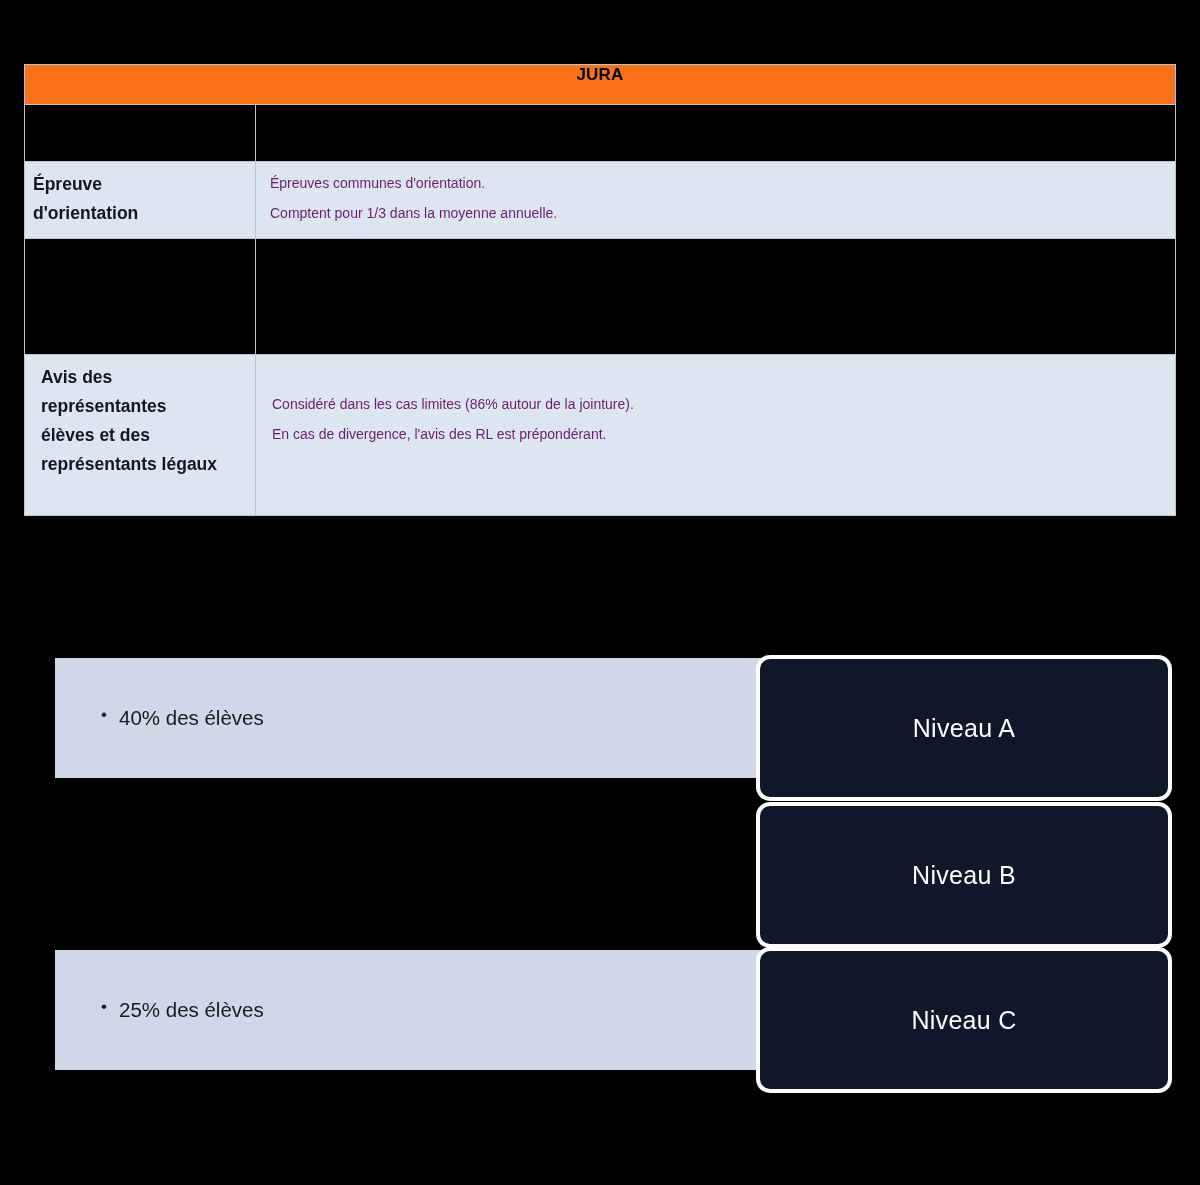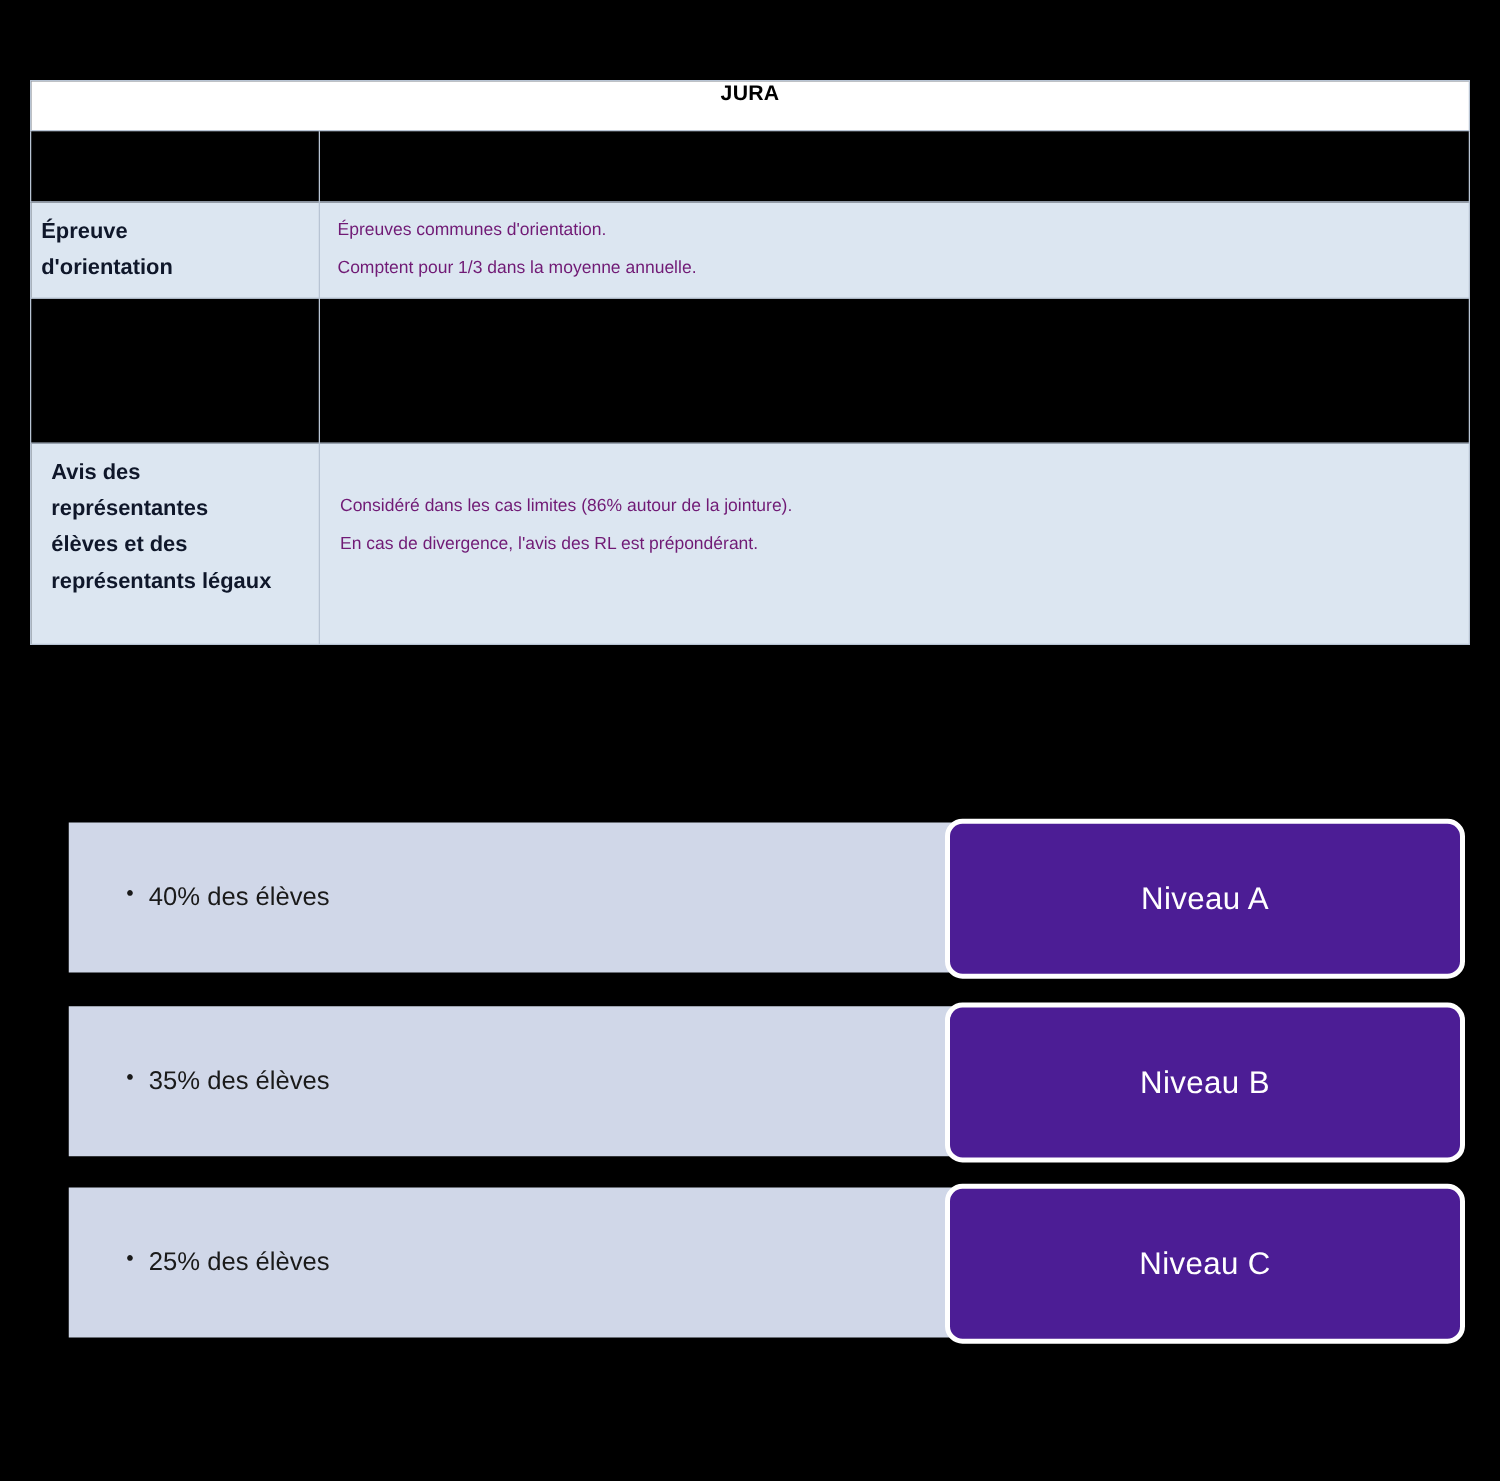--- a/index.html
+++ b/index.html
@@ -34,21 +34,21 @@
   table.jura-table col.c2 { width: 920px; }
 
   table.jura-table td,
   table.jura-table th {
     vertical-align: top;
     padding: 0;
     border: 1px solid #B8C4D4;
   }
 
   .hdr-row th {
-    background: #ffffff;
+    background: #f97316;
     height: 39px;
     text-align: center;
     vertical-align: middle;
     font-size: 17px;
     font-weight: bold;
     color: #000000;
     letter-spacing: 0.2px;
   }
 
   .blank-row td {
@@ -128,23 +128,23 @@
     top: -1px;
     font-size: 17px;
     color: #1a1a1a;
   }
 
   .niveau-box {
     position: absolute;
     left: 756px;
     top: 0px;
     width: 416px;
-    height: 128px;
+    height: 146px;
     box-sizing: border-box;
-    background: #4c1d95;
+    background: #0f172a;
     border: 4px solid #FFFFFF;
     border-radius: 14px;
     display: flex;
     align-items: center;
     justify-content: center;
   }
   .niveau-text {
     color: #FFFFFF;
     font-size: 25px;
     line-height: 1.2;
@@ -209,23 +209,20 @@
   <div class="level-row r0">
     <div class="pct-box">
       <span class="pct-text">40% des élèves</span>
     </div>
     <div class="niveau-box">
       <span class="niveau-text">Niveau A</span>
     </div>
   </div>
 
   <div class="level-row r1">
-    <div class="pct-box">
-      <span class="pct-text">35% des élèves</span>
-    </div>
     <div class="niveau-box">
       <span class="niveau-text">Niveau B</span>
     </div>
   </div>
 
   <div class="level-row r2">
     <div class="pct-box">
       <span class="pct-text">25% des élèves</span>
     </div>
     <div class="niveau-box">

